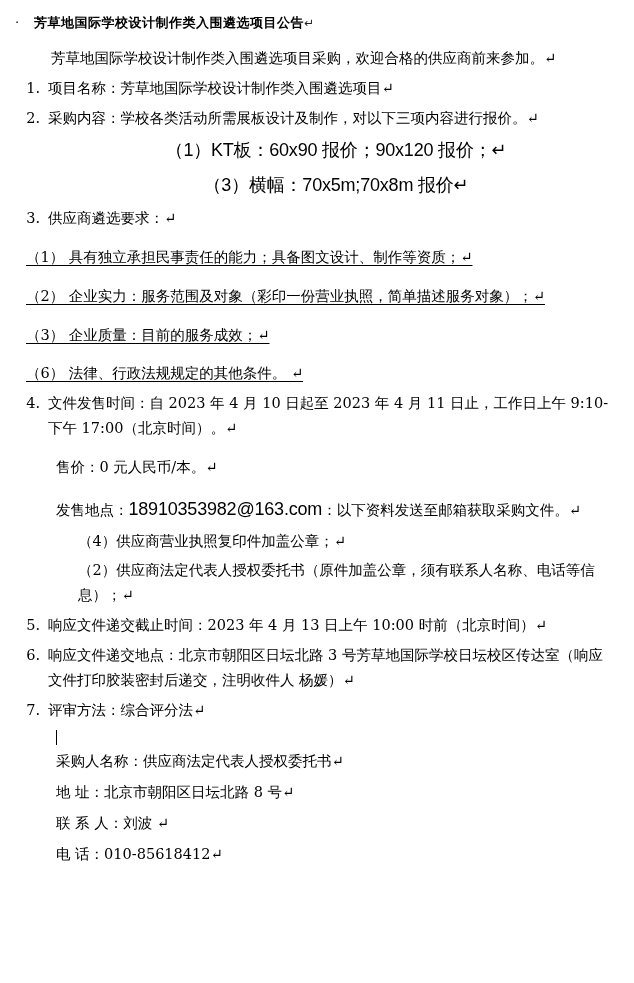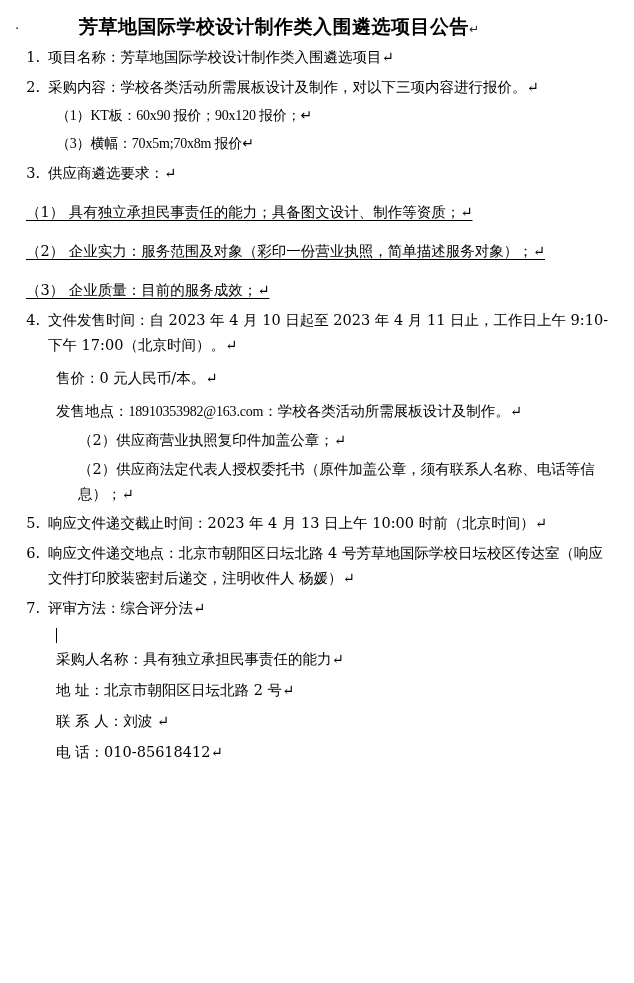--- a/index.html
+++ b/index.html
@@ -29,24 +29,23 @@
   .title-bullet {
     width: 34px;
     text-align: center;
     font-size: 13px;
     line-height: 1;
     color: #000;
   }
   .doc-title {
     font-family: Liberation Mono, monospace;
     font-weight: bold;
-    font-size: 19px;
+    font-size: 13px;
     letter-spacing: 0.5px;
     white-space: nowrap;
-    margin-left: 45px;
   }
   .pilcrow {
     font-size: 12px;
     color: #222;
     font-family: "DejaVu Sans", sans-serif;
   }
   .body {
     padding: 0 18px 0 22px;
     font-family: "DejaVu Serif", "Liberation Serif", serif;
     font-size: 14.5px;
@@ -80,26 +79,27 @@
   .sub2 {
     margin-top: 4px;
     padding-left: 56px;
   }
   .sub-flat {
     margin-top: 5px;
     padding-left: 4px;
   }
   .indent-cont {
     padding-left: 34px;
-    margin-top: 8px;
+    margin-top: 14px;
   }
   .mono {
-    font-family: Liberation Serif, serif;
-    font-size: 14px;
+    font-family: Liberation Sans, sans-serif;
+    font-size: 18px;
     letter-spacing: -0.2px;
+    text-align: center;
   }
   .u {
     text-decoration: underline;
     text-underline-offset: 3px;
     margin-top: 14px;
   }
   .contact-block {
     padding-left: 34px;
     margin-top: 2px;
   }
@@ -125,20 +125,21 @@
 <div class="page">
 
   <div class="title-row">
     <span class="title-bullet">·</span>
     <span class="doc-title">芳草地国际学校设计制作类入围遴选项目公告</span>
     <span class="pilcrow">↵</span>
   </div>
 
   <div class="body">
 
+    <div class="para">芳草地国际学校设计制作类入围遴选项目采购，欢迎合格的供应商前来参加。↵</div>
 
     <div class="num-item">
       <span class="num">1.</span>
       <span class="txt">项目名称：芳草地国际学校设计制作类入围遴选项目↵</span>
     </div>
 
     <div class="num-item">
       <span class="num">2.</span>
       <span class="txt">采购内容：学校各类活动所需展板设计及制作，对以下三项内容进行报价。↵</span>
     </div>
@@ -147,58 +148,59 @@
     <div class="sub mono">（3）横幅：70x5m;70x8m 报价↵</div>
 
     <div class="num-item">
       <span class="num">3.</span>
       <span class="txt">供应商遴选要求：↵</span>
     </div>
 
     <div class="sub-flat u">（1） 具有独立承担民事责任的能力；具备图文设计、制作等资质；↵</div>
     <div class="sub-flat u">（2） 企业实力：服务范围及对象（彩印一份营业执照，简单描述服务对象）；↵</div>
     <div class="sub-flat u">（3） 企业质量：目前的服务成效；↵</div>
+    <div class="sub-flat u">（6） 法律、行政法规规定的其他条件。 ↵</div>
 
     <div class="num-item">
       <span class="num">4.</span>
       <span class="txt">文件发售时间：自 2023 年 4 月 10 日起至 2023 年  4 月 11 日止，工作日上午 9:10-下午 17:00（北京时间）。↵</span>
     </div>
 
     <div class="indent-cont">售价：0 元人民币/本。↵</div>
 
     <div class="indent-cont">
-      <span>发售地点：</span><span class="mono">18910353982@163.com</span><span>：学校各类活动所需展板设计及制作。↵</span>
-    </div>
-
-    <div class="sub2">（2）供应商营业执照复印件加盖公章；↵</div>
+      <span>发售地点：</span><span class="mono">18910353982@163.com</span><span>：以下资料发送至邮箱获取采购文件。↵</span>
+    </div>
+
+    <div class="sub2">（4）供应商营业执照复印件加盖公章；↵</div>
     <div class="sub2">（2）供应商法定代表人授权委托书（原件加盖公章，须有联系人名称、电话等信息）；↵</div>
 
     <div class="num-item">
       <span class="num">5.</span>
       <span class="txt">响应文件递交截止时间：2023 年 4 月 13 日上午 10:00 时前（北京时间）↵</span>
     </div>
 
     <div class="num-item">
       <span class="num">6.</span>
-      <span class="txt">响应文件递交地点：北京市朝阳区日坛北路 4 号芳草地国际学校日坛校区传达室（响应文件打印胶装密封后递交，注明收件人 杨媛）↵</span>
+      <span class="txt">响应文件递交地点：北京市朝阳区日坛北路 3 号芳草地国际学校日坛校区传达室（响应文件打印胶装密封后递交，注明收件人 杨媛）↵</span>
     </div>
 
     <div class="num-item">
       <span class="num">7.</span>
       <span class="txt">评审方法：综合评分法↵</span>
     </div>
 
     <div class="caret-row"><span class="caret"></span></div>
 
     <div class="contact-block">
       <div class="contact-line">
-        <span>采购人名称：</span><span>具有独立承担民事责任的能力↵</span>
-      </div>
-      <div class="contact-line">
-        <span>地      址：</span><span>北京市朝阳区日坛北路 2 号↵</span>
+        <span>采购人名称：</span><span>供应商法定代表人授权委托书↵</span>
+      </div>
+      <div class="contact-line">
+        <span>地      址：</span><span>北京市朝阳区日坛北路 8 号↵</span>
       </div>
       <div class="contact-line">
         <span>联 系 人：</span><span>刘波 ↵</span>
       </div>
       <div class="contact-line">
         <span>电      话：</span><span>010-85618412↵</span>
       </div>
     </div>
 
   </div>

